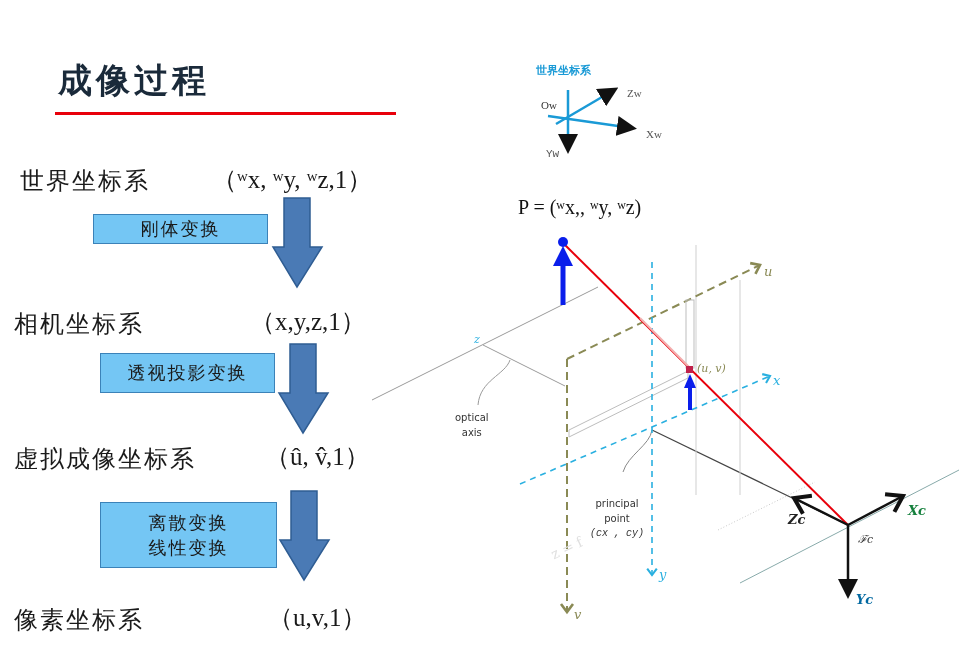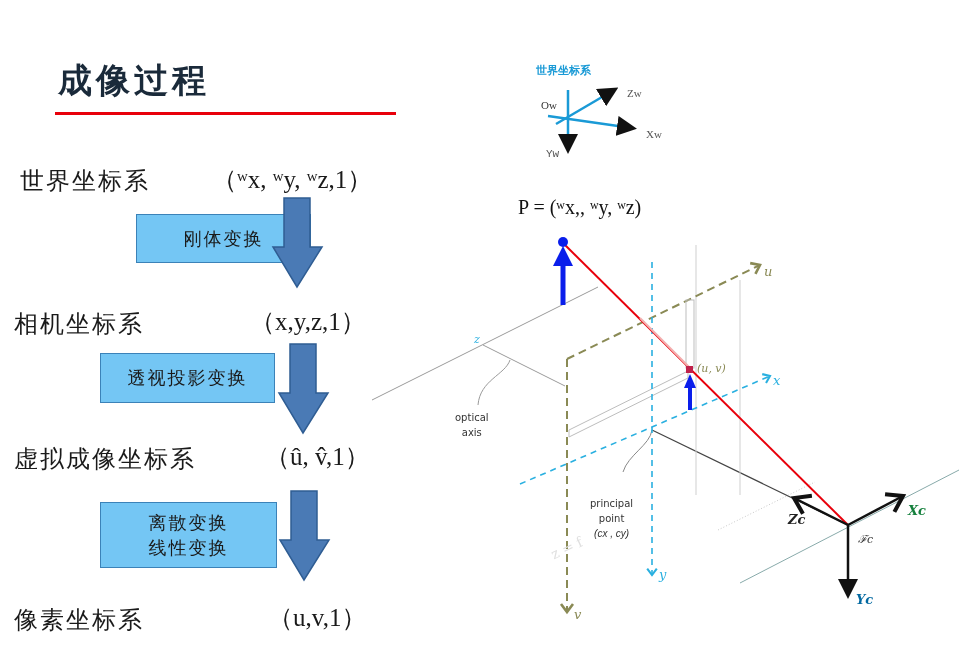--- a/index.html
+++ b/index.html
@@ -16,31 +16,31 @@
 </style>
 </head>
 <body>
 
 <div class="title">成像过程</div>
 <div class="title-rule"></div>
 
 <div class="stage" style="left:20px;top:165px;">世界坐标系</div>
 <div class="coord" style="left:212px;top:163px;">（ʷx, ʷy, ʷz,1）</div>
 
-<div class="tbox" style="left:93px;top:214px;width:175px;height:49px;margin-left:43px;">
+<div class="tbox" style="left:93px;top:214px;width:175px;height:30px;">
   <span>刚体变换</span>
 </div>
 <svg class="arrow" style="left:272px;top:197px;" width="52" height="92">
   <path d="M12 1 H38 V50 H50 L25 90 L1 50 H12 Z" fill="#4a7ab5" stroke="#2f5d93" stroke-width="1.5"></path>
 </svg>
 
 <div class="stage" style="left:14px;top:308px;">相机坐标系</div>
 <div class="coord" style="left:250px;top:305px;">（x,y,z,1）</div>
 
-<div class="tbox" style="left:100px;top:353px;width:175px;height:50px;">
+<div class="tbox" style="left:100px;top:353px;width:175px;height:40px;">
   <span>透视投影变换</span>
 </div>
 <svg class="arrow" style="left:278px;top:343px;" width="52" height="92">
   <path d="M12 1 H38 V50 H50 L25 90 L1 50 H12 Z" fill="#4a7ab5" stroke="#2f5d93" stroke-width="1.5"></path>
 </svg>
 
 <div class="stage" style="left:14px;top:443px;">虚拟成像坐标系</div>
 <div class="coord" style="left:265px;top:440px;">（û, v̂,1）</div>
 
 <div class="tbox" style="left:100px;top:502px;width:177px;height:66px;flex-direction:column;">
@@ -133,20 +133,20 @@
 <div class="lbl" style="left:474px;top:333px;font-size:11px;font-style:italic;color:#2ab0e0;font-family:'DejaVu Serif',serif;">z</div>
 <div class="lbl" style="left:697px;top:362px;font-size:11px;font-style:italic;color:#8a8a55;font-family:'DejaVu Serif',serif;">(u, v)</div>
 
 <div class="lbl" style="left:455px;top:410px;font-size:10px;color:#333;font-family:'DejaVu Sans',sans-serif;text-align:center;line-height:15px;">
   <div>optical</div>
   <div>axis</div>
 </div>
 <div class="lbl" style="left:590px;top:480px;font-size:10px;color:#333;font-family:'DejaVu Sans',sans-serif;text-align:center;line-height:15px;margin-top:16px;">
   <div>principal</div>
   <div>point</div>
-  <div style="font-family:Liberation Sans, sans-serif;font-style:italic;">(cx , cy)</div>
+  <div style="font-family:Liberation Mono, monospace;font-style:italic;">(cx , cy)</div>
 </div>
 <div class="lbl" style="left:550px;top:540px;font-size:14px;color:#e0e0e0;font-family:'DejaVu Serif',serif;transform:rotate(-25deg);">z = f</div>
 
 <div class="lbl" style="left:908px;top:503px;font-size:13px;font-weight:bold;font-style:italic;color:#15803d;font-family:'DejaVu Serif',serif;">Xc</div>
 <div class="lbl" style="left:788px;top:512px;font-size:13px;font-weight:bold;font-style:italic;color:#222;font-family:'DejaVu Serif',serif;">Zc</div>
 <div class="lbl" style="left:856px;top:592px;font-size:13px;font-weight:bold;font-style:italic;color:#0369a1;font-family:'DejaVu Serif',serif;">Yc</div>
 <div class="lbl" style="left:858px;top:531px;font-size:11px;font-style:italic;color:#333;font-family:'DejaVu Serif',serif;">ℱc</div>
 
 </body></html>

